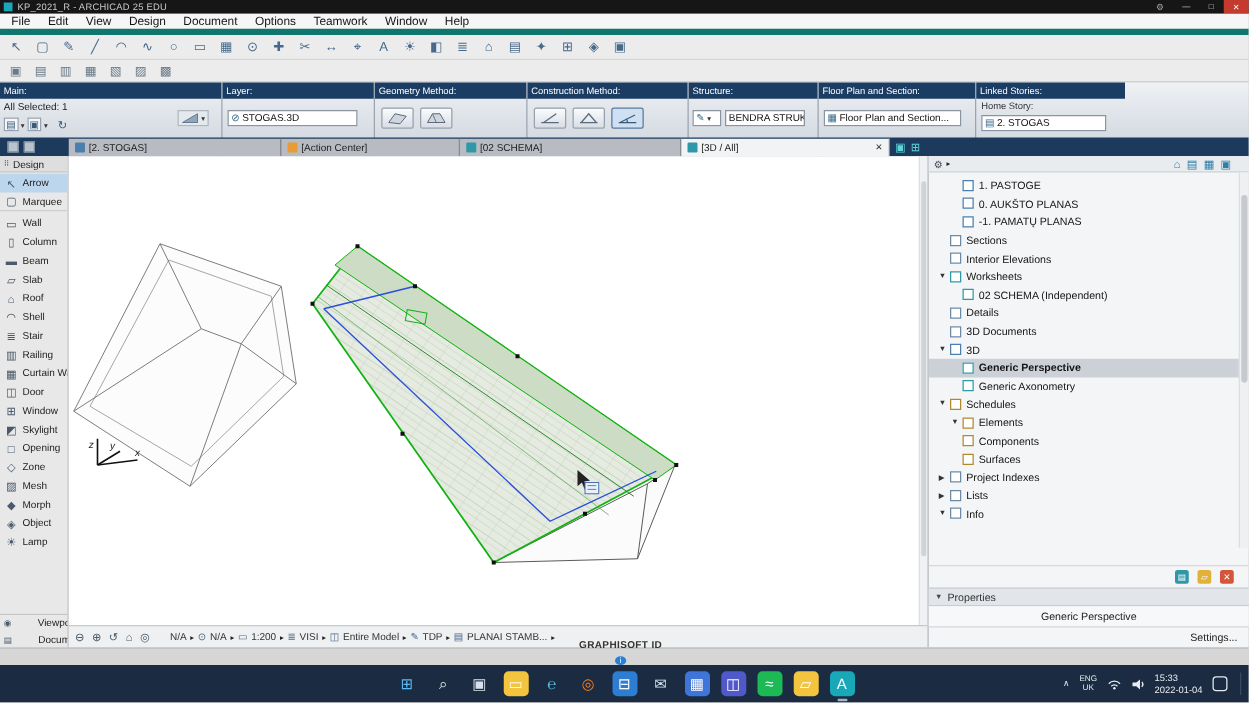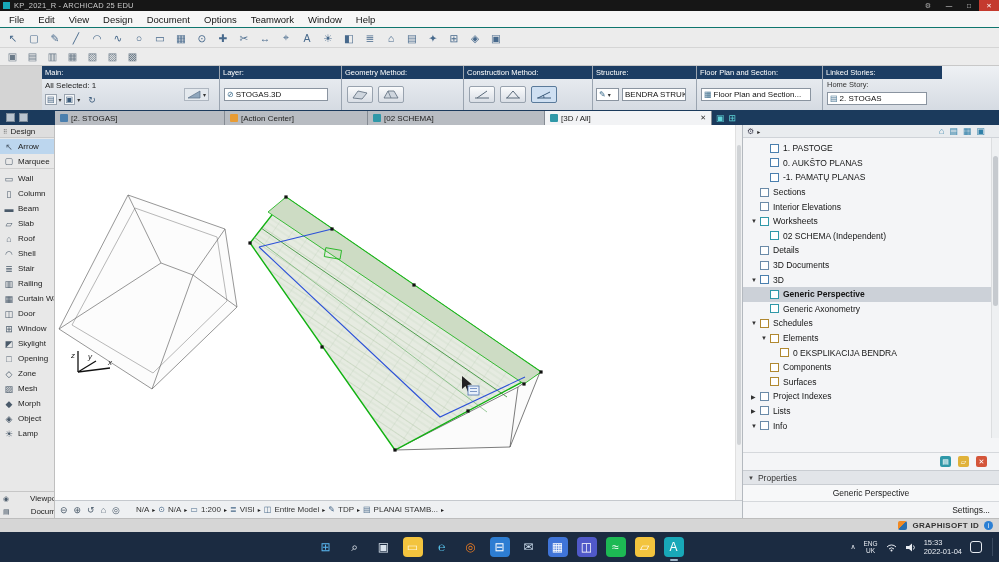--- a/index.html
+++ b/index.html
@@ -9,31 +9,31 @@
   
   #titlebar { position: absolute; top: 0; left: 0; right: 0; height: 11px; background: #161616; display: flex; align-items: center; }
   .app-icon { width: 7px; height: 7px; background: #18a8b8; margin: 0 4px 0 3px; }
   .title-text { font-size: 7.5px; color: #c9c9c9; letter-spacing: .2px; white-space: nowrap; }
   .tb-spacer { flex: 1; }
   .win-gear { font-size: 7px; color: #aaa; margin-right: 8px; }
   .win-btn { width: 20px; height: 11px; display: flex; align-items: center; justify-content: center; font-size: 6.5px; color: #ddd; }
   .win-btn.close { background: #c43a2e; color: #fff; }
 
   
-  #menubar { position: absolute; top: 11px; left: 0; right: 0; height: 17px; background: #f6f6f6; border-bottom: 1px solid #0f766e; display: flex; align-items: center; padding-left: 2px; }
+  #menubar { position: absolute; top: 11px; left: 0; right: 0; height: 17px; background: #f6f6f6; border-bottom: 5px solid #0f766e; display: flex; align-items: center; padding-left: 2px; }
   .menu-item { font-size: 9.5px; padding: 0 7px; color: #141414; }
 
   
   #toolbar1 { position: absolute; top: 28px; left: 0; right: 0; height: 20px; background: #ececec; border-bottom: 1px solid #d5d5d5; display: flex; align-items: center; padding: 0 4px; gap: 3px; }
   #toolbar1 .tb-ico { width: 18px; text-align: center; font-size: 10.5px; color: #47698c; }
   #toolbar2 { position: absolute; top: 48px; left: 0; right: 0; height: 18px; background: #ececec; border-bottom: 1px solid #c8c8c8; display: flex; align-items: center; padding: 0 4px; gap: 3px; }
   #toolbar2 .tb-ico { width: 17px; text-align: center; font-size: 10px; color: #6a7a88; }
 
   
-  #infobox { position: absolute; top: 66px; left: 0; right: 0; height: 60px; display: flex; background: linear-gradient(#eef1f4, #ccd3dc); margin-left: 42px; }
+  #infobox { position: absolute; top: 66px; left: 0; right: 0; height: 60px; display: flex; background: linear-gradient(#eef1f4, #ccd3dc); }
   .ibs { border-right: 1px solid #9aa4b0; display: flex; flex-direction: column; }
   .ibs:last-child { border-right: none; }
   .ibh { height: 13px; background: #1c3d63; color: #fff; font-size: 7.5px; padding: 2px 3px; white-space: nowrap; overflow: hidden; }
   .ibb { position: relative; flex: 1; font-size: 8px; }
   .ib-selected { position: absolute; left: 3px; top: 2px; color: #1a1a1a; text-align: center; }
   .ib-row { position: absolute; left: 3px; top: 15px; display: flex; align-items: center; gap: 2px; }
   .mini-box { font-size: 8px; color: #3a5a7a; border: 1px solid #98a2ae; background: #f4f6f8; padding: 0 1px; line-height: 9px; }
   .mini-dd { font-size: 6px; color: #333; }
   .mini-refresh { font-size: 9px; color: #3a5a7a; margin-left: 6px; }
   .pet { position: absolute; right: 10px; top: 9px; display: flex; align-items: center; gap: 2px; border: 1px solid #aeb6c0; background: #e4e9ee; padding: 1px 2px; }
@@ -112,21 +112,21 @@
   .nav-scroll { position: absolute; right: 0; top: 13px; width: 8px; height: 300px; background: #eef0f2; border-left: 1px solid #dcdee0; }
   .nav-thumb { position: absolute; left: 1px; right: 1px; top: 18px; height: 150px; background: #c6cacf; border-radius: 3px; }
   .nav-iconrow { height: 18px; border-top: 1px solid #d5d8dc; display: flex; align-items: center; justify-content: flex-end; gap: 7px; padding-right: 12px; }
   .nav-act { width: 11px; height: 11px; border-radius: 2px; display: flex; align-items: center; justify-content: center; font-size: 7px; color: #fff; }
   .prop-header { height: 15px; background: #e2e5e9; border-top: 1px solid #c9cdd2; border-bottom: 1px solid #c9cdd2; display: flex; align-items: center; gap: 4px; padding: 0 5px; font-size: 8.5px; color: #333; }
   .prop-collapse { font-size: 6px; color: #444; }
   .prop-name { height: 16px; display: flex; align-items: center; justify-content: center; font-size: 8.5px; color: #1a1a1a; background: #f7f8f9; }
   .prop-settings { height: 17px; display: flex; align-items: center; justify-content: flex-end; padding-right: 9px; font-size: 8.5px; color: #222; border-top: 1px solid #d5d8dc; }
 
   
-  #footerstrip { position: absolute; left: 0; top: 518px; right: 0; height: 14px; background: #d6d6d6; border-top: 1px solid #bdbdbd; display: flex; align-items: center; justify-content: flex-end; gap: 5px; padding-right: 6px; }
+  #footerstrip { position: absolute; left: 0; top: 518px; right: 0; height: 14px; background: #d6d6d6; border-top: 1px solid #bdbdbd; display: flex; align-items: center; justify-content: flex-end; gap: 5px; padding-right: 6px; flex-direction: column; }
   .gs-logo { width: 9px; height: 9px; background: linear-gradient(135deg, #f08a24 50%, #2a6fae 50%); border-radius: 2px; }
   .gs-text { font-size: 8px; font-weight: bold; color: #333; letter-spacing: .3px; }
   .gs-info { width: 9px; height: 9px; border-radius: 50%; background: #2a7fd4; color: #fff; font-size: 6.5px; display: flex; align-items: center; justify-content: center; }
 
   
   #taskbar { position: absolute; left: 0; top: 532px; right: 0; height: 30px; background: #1b2b41; }
   .task-center { position: absolute; left: 50%; transform: translateX(-50%); top: 4px; display: flex; gap: 7px; }
   .task-icon { position: relative; width: 22px; height: 22px; display: flex; align-items: center; justify-content: center; }
   .task-glyph { width: 20px; height: 20px; border-radius: 4px; display: flex; align-items: center; justify-content: center; font-size: 12px; }
   .task-icon.active::after { content: ''; position: absolute; bottom: -3px; left: 7px; width: 8px; height: 2px; background: #9fb6c9; border-radius: 1px; }
@@ -732,25 +732,20 @@
     <span class="ti" style="border-color: rgb(176, 136, 48);"></span>
     <span class="tl">Schedules</span>
   </div>
 
   <div class="tree-item" style="--ind: 1;">
     <span class="tw">▼</span>
     <span class="ti" style="border-color: rgb(176, 136, 48);"></span>
     <span class="tl">Elements</span>
   </div>
 
-  <div class="tree-item" style="--ind: 2;">
-    <span class="tw"></span>
-    <span class="ti" style="border-color: rgb(176, 136, 48);"></span>
-    <span class="tl">0 EKSPLIKACIJA BENDRA</span>
-  </div>
 
   <div class="tree-item" style="--ind: 1;">
     <span class="tw"></span>
     <span class="ti" style="border-color: rgb(176, 136, 48);"></span>
     <span class="tl">Components</span>
   </div>
 
   <div class="tree-item" style="--ind: 1;">
     <span class="tw"></span>
     <span class="ti" style="border-color: rgb(176, 136, 48);"></span>

